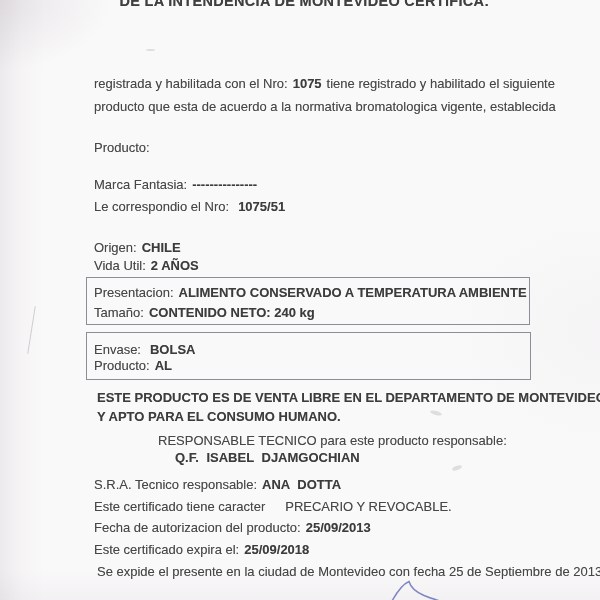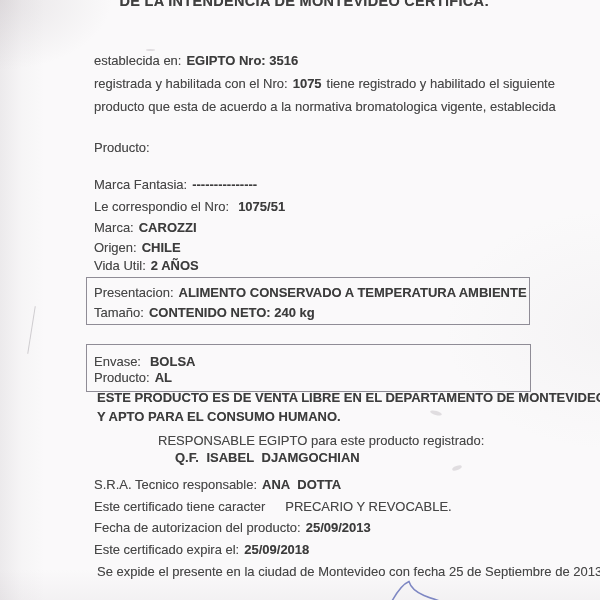--- a/index.html
+++ b/index.html
@@ -51,21 +51,21 @@
     text-shadow: 0 0 0.6px rgba(80,80,80,0.5);
   }
   .box {
     position: absolute;
     left: 86px;
     border: 1px solid #8f8c96;
     background: transparent;
   }
   .box .line { left: 7px; }
   .box1 { top: 277px; width: 442px; height: 46px; }
-  .box2 { top: 344px; width: 443px; height: 46px; }
+  .box2 { top: 332px; width: 443px; height: 46px; }
   .crease {
     position: absolute;
     left: 31px;
     top: 306px;
     width: 1px;
     height: 48px;
     background: rgba(140,135,142,0.38);
     transform: rotate(9deg);
   }
   .smudge {
@@ -85,54 +85,52 @@
   }
 </style>
 </head>
 <body>
 
 <div class="paper">
 
   <div class="title">DE LA INTENDENCIA DE MONTEVIDEO CERTIFICA:</div>
 
 
-  <div class="line" style="top:53px"><span class="lbl">establecida en:</span><span class="val">EGIPTO Nro: 3516</span></div>
 
   <div class="line" style="top:76px"><span class="lbl">registrada y habilitada con el Nro:</span><span class="val">1075</span><span class="lbl" style="margin-left:5px">tiene registrado y habilitado el siguiente</span></div>
 
   <div class="line" style="top:99px">producto  que esta de acuerdo a la normativa bromatologica vigente, establecida</div>
 
 
   <div class="line" style="top:140px">Producto:</div>
 
 
   <div class="line" style="top:177px"><span class="lbl">Marca Fantasia:</span><span class="val">---------------</span></div>
 
   <div class="line" style="top:199px"><span class="lbl">Le correspondio el Nro:</span><span class="val val-gap">1075/51</span></div>
 
-  <div class="line" style="top:220px"><span class="lbl">Marca:</span><span class="val">CAROZZI</span></div>
 
   <div class="line" style="top:240px"><span class="lbl">Origen:</span><span class="val">CHILE</span></div>
 
   <div class="line" style="top:258px"><span class="lbl">Vida Util:</span><span class="val">2 AÑOS</span></div>
 
   <div class="box box1">
     <div class="line" style="top:7px"><span class="lbl">Presentacion:</span><span class="val">ALIMENTO CONSERVADO A TEMPERATURA AMBIENTE</span></div>
     <div class="line" style="top:27px"><span class="lbl">Tamaño:</span><span class="val">CONTENIDO NETO: 240 kg</span></div>
   </div>
 
   <div class="box box2">
     <div class="line" style="top:9px"><span class="lbl">Envase:</span><span class="val val-gap">BOLSA</span></div>
     <div class="line" style="top:25px"><span class="lbl">Producto:</span><span class="val">AL</span></div>
   </div>
 
   <div class="line bold" style="top:390px; left:97px">ESTE PRODUCTO ES DE VENTA LIBRE EN EL DEPARTAMENTO DE MONTEVIDEO</div>
   <div class="line bold" style="top:409px; left:97px">Y APTO PARA EL CONSUMO HUMANO.</div>
 
-  <div class="line" style="top:433px; left:158px">RESPONSABLE EGIPTO para este producto registrado:</div>
+  <div class="line" style="top:433px; left:158px">RESPONSABLE TECNICO para este producto responsable:</div>
   <div class="line bold wide" style="top:450px; left:175px">Q.F. ISABEL DJAMGOCHIAN</div>
 
   <div class="line" style="top:477px"><span class="lbl">S.R.A. Tecnico responsable:</span><span class="val wide">ANA DOTTA</span></div>
 
   <div class="line" style="top:499px"><span class="lbl">Este certificado tiene caracter</span><span class="lbl plain-val">PRECARIO Y REVOCABLE.</span></div>
 
   <div class="line" style="top:520px"><span class="lbl">Fecha de autorizacion del producto:</span><span class="val">25/09/2013</span></div>
 
   <div class="line" style="top:542px"><span class="lbl">Este certificado expira el:</span><span class="val">25/09/2018</span></div>
 

